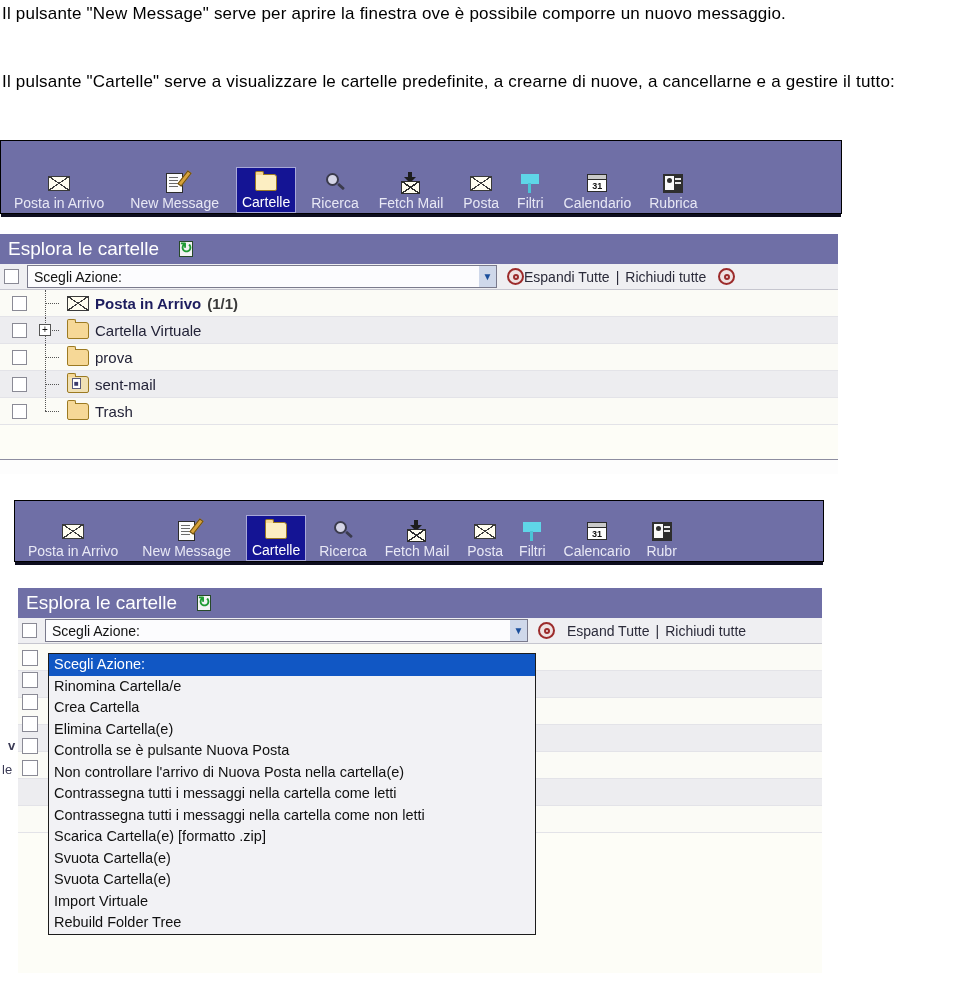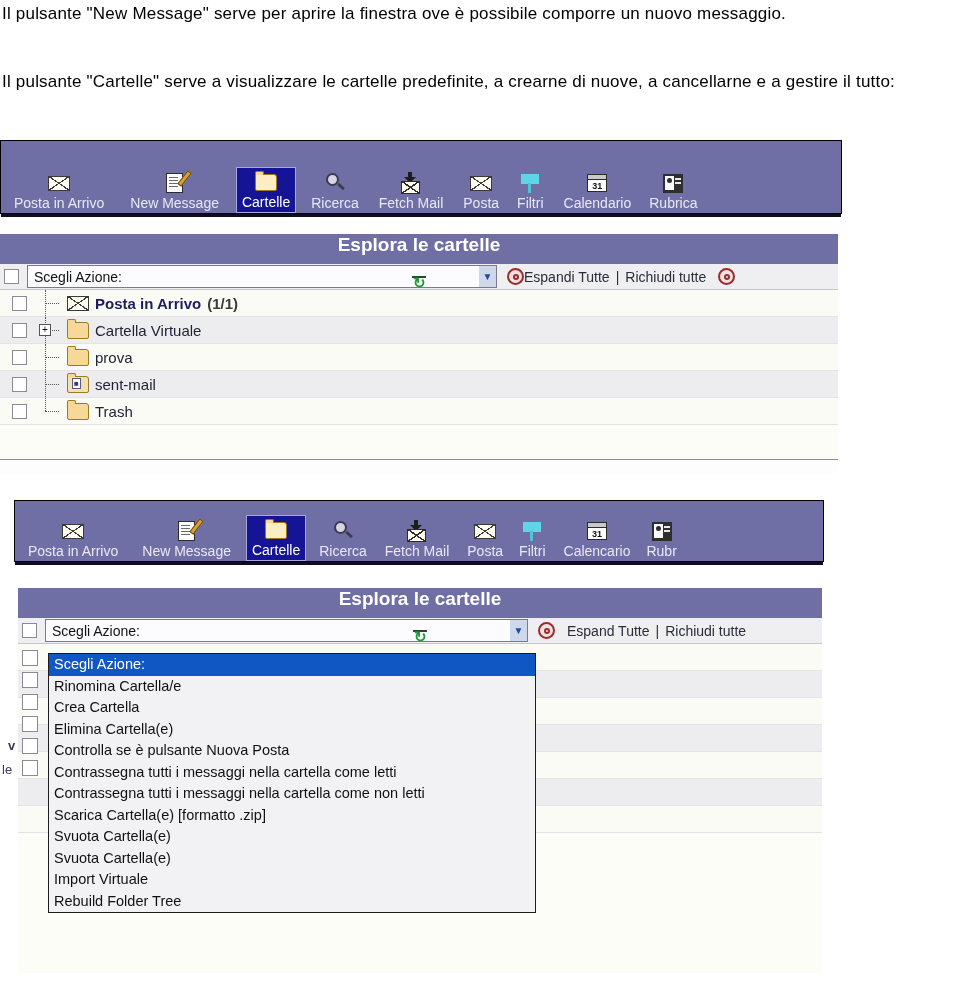--- a/index.html
+++ b/index.html
@@ -65,22 +65,22 @@
   .i-cal u{position:absolute;left:0;right:0;top:5px;text-align:center;font-size:9px;line-height:12px;
     font-weight:bold;color:#111;text-decoration:none;font-family:"Liberation Sans",sans-serif;}
   .i-book{width:20px;height:19px;background:#2e2e2e;box-sizing:border-box;position:relative;}
   .i-book .pg{position:absolute;left:2px;top:2px;width:9px;height:14px;background:#fafafa;}
   .i-book .pg:before{content:"";position:absolute;left:2px;top:2px;width:5px;height:5px;background:#2e2e2e;border-radius:50%;}
   .i-book .ln{position:absolute;right:2px;width:6px;height:2px;background:#e8e8e8;}
 
   
   .panel{position:absolute;background:#fdfdfd;box-sizing:border-box;}
   .panel-head{
-    background:#6f6fa6;color:#fff;font-weight:bold;
-    display:flex;align-items:center;gap:20px;box-sizing:border-box;flex-direction:column;
+    background:#6f6fa6;color:#fff;font-weight:normal;
+    display:flex;align-items:center;gap:20px;box-sizing:border-box;
   }
   .refresh-ic{width:14px;height:16px;background:#f3f3f3;border:1px solid #27492a;
     position:relative;box-sizing:border-box;display:inline-block;}
   .refresh-ic:before{content:"\21BB";position:absolute;left:0;right:0;top:-3px;
     text-align:center;color:#1f9b33;font-size:15px;font-weight:bold;}
 
   .act-row{display:flex;align-items:center;box-sizing:border-box;
     background:#efeff2;border-bottom:1px solid #c6c6cf;}
   .chk{width:15px;height:15px;border:1px solid #8a8a95;background:#fff;box-sizing:border-box;flex:none;}
   .sel-box{
@@ -397,20 +397,21 @@
 
 <div class="ghost" style="left:8px;top:738px;font-weight:bold;">v</div>
 <div class="ghost" style="left:2px;top:762px;">le</div>
 
 <div class="dropdown" id="dropdown-bottom" style="left:48px;top:653px;width:488px;">
     <div class="dopt hi">Scegli Azione:</div>
     <div class="dopt">Rinomina Cartella/e</div>
     <div class="dopt">Crea Cartella</div>
     <div class="dopt">Elimina Cartella(e)</div>
     <div class="dopt">Controlla se è pulsante Nuova Posta</div>
+    <div class="dopt">Non controllare l'arrivo di Nuova Posta nella cartella(e)</div>
     <div class="dopt">Contrassegna tutti i messaggi nella cartella come letti</div>
     <div class="dopt">Contrassegna tutti i messaggi nella cartella come non letti</div>
     <div class="dopt">Scarica Cartella(e) [formatto .zip]</div>
     <div class="dopt">Svuota Cartella(e)</div>
     <div class="dopt">Svuota Cartella(e)</div>
     <div class="dopt">Import Virtuale</div>
     <div class="dopt">Rebuild Folder Tree</div>
   </div>
 
 </body></html>

